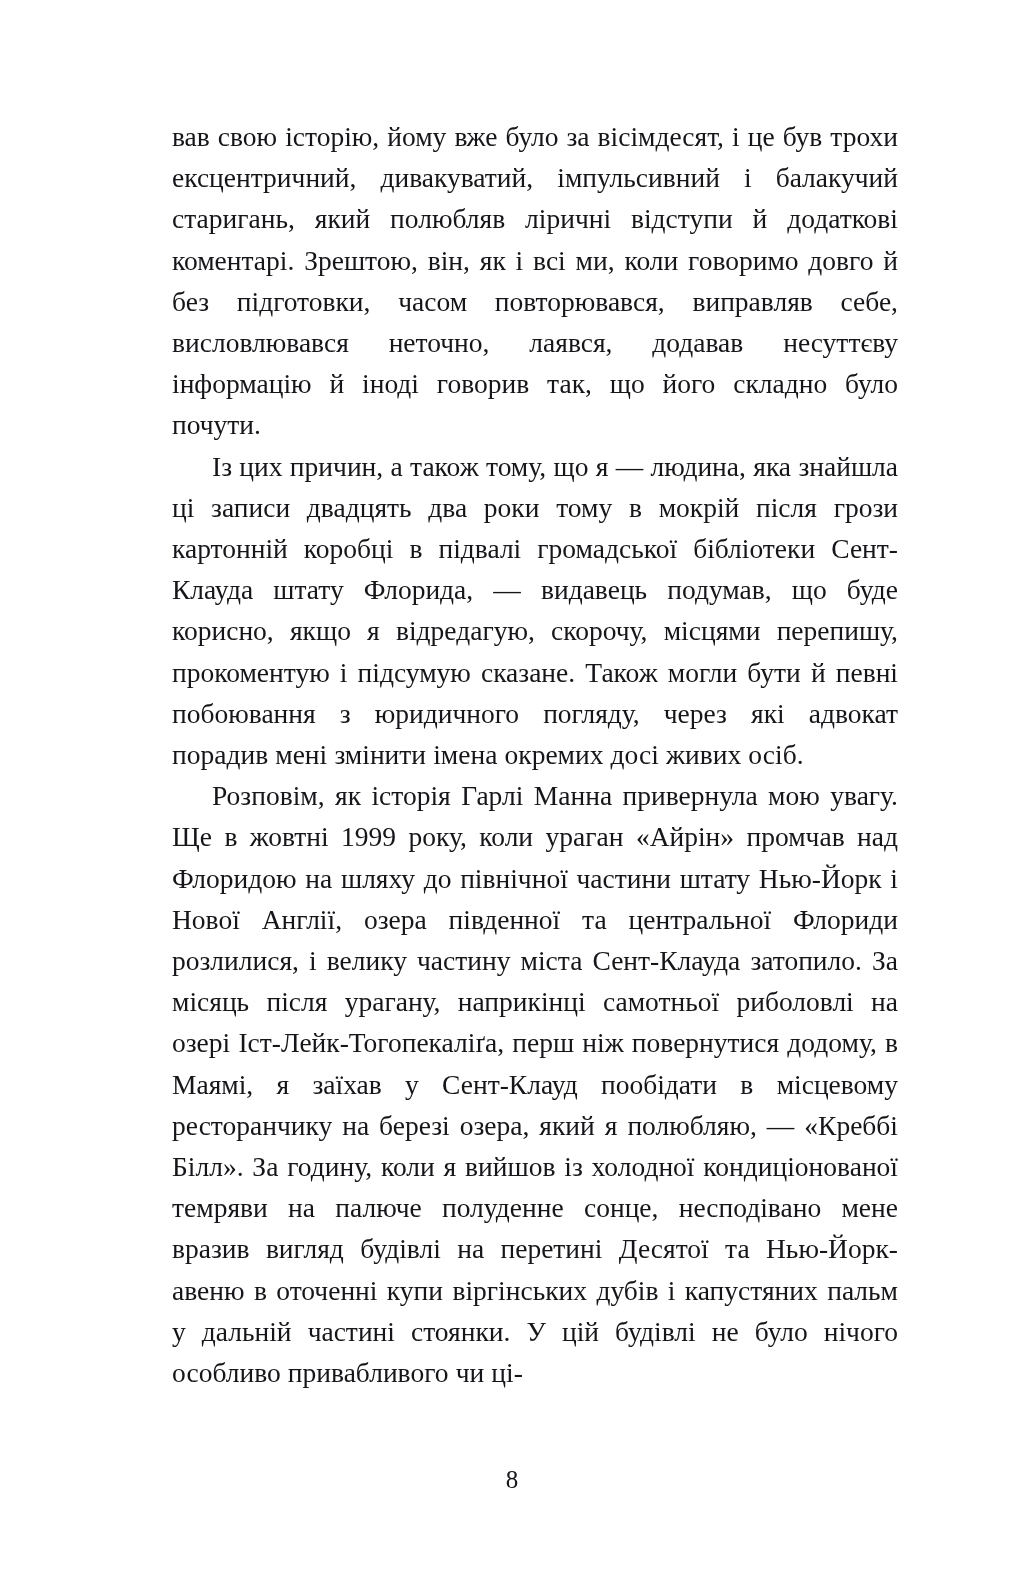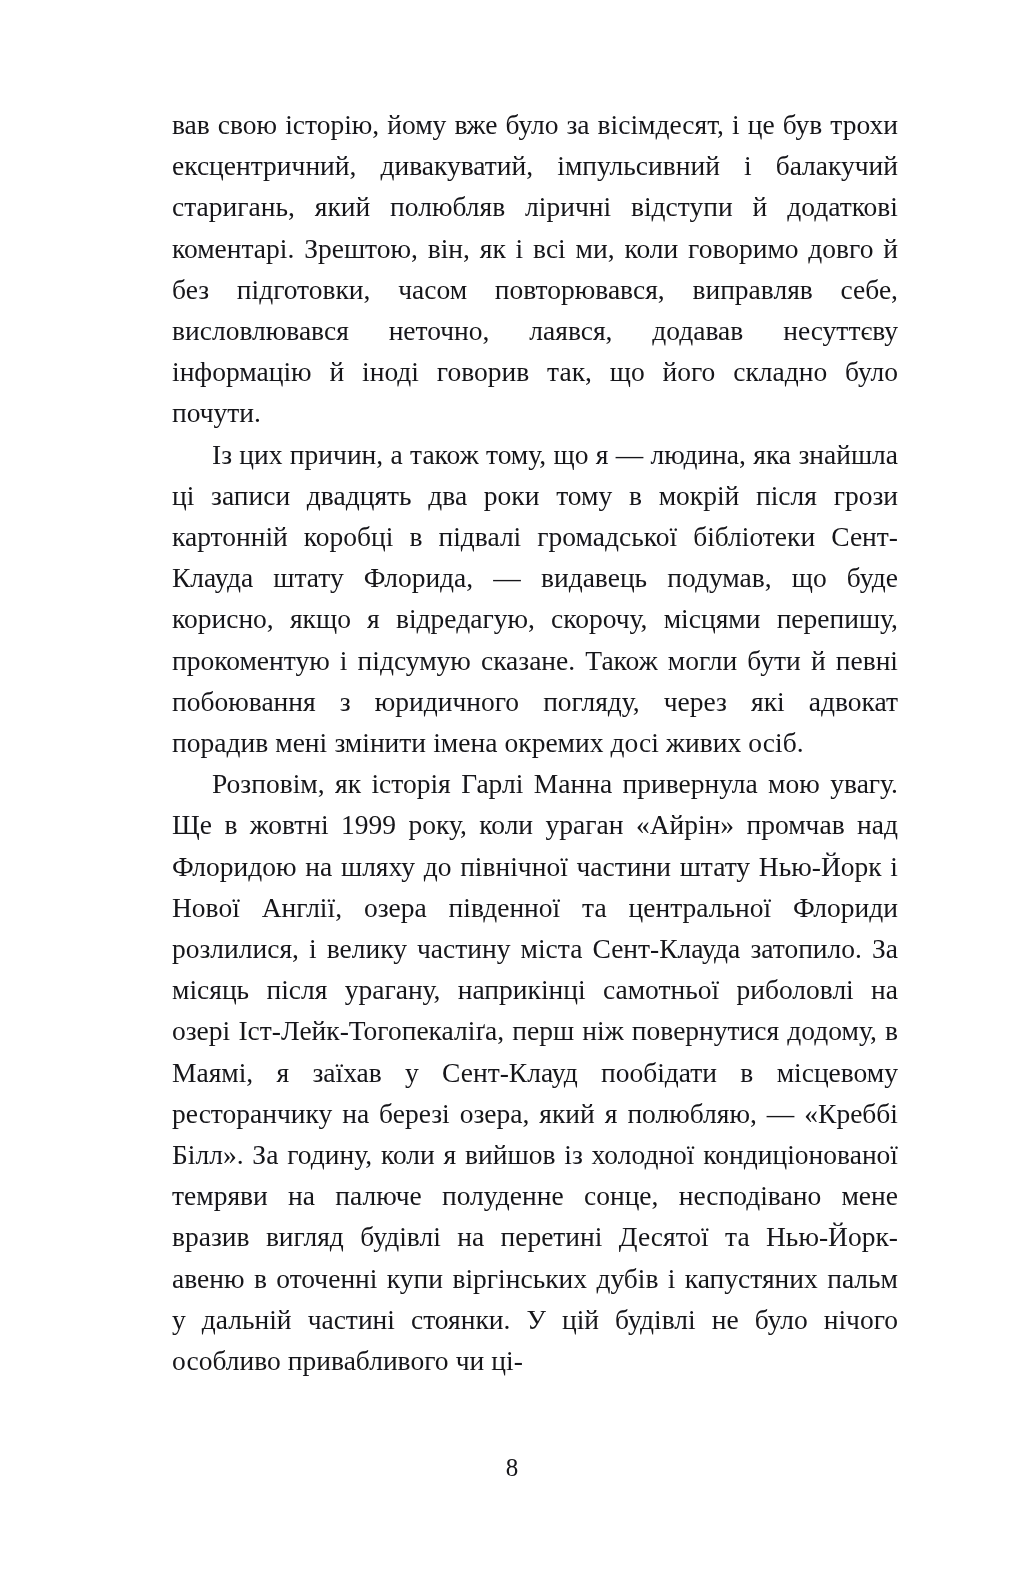--- a/index.html
+++ b/index.html
@@ -7,21 +7,21 @@
     margin: 0;
     padding: 0;
     background: #ffffff;
   }
 
   .page {
     position: relative;
     width: 1024px;
     height: 1551px;
     background: #ffffff;
-    margin: 0 auto;
+    margin: 12px auto;
     overflow: hidden;
     box-sizing: border-box;
     text-decoration: underline;
   }
 
   .text-block {
     position: absolute;
     left: 172px;
     top: 104px;
     width: 726px;

